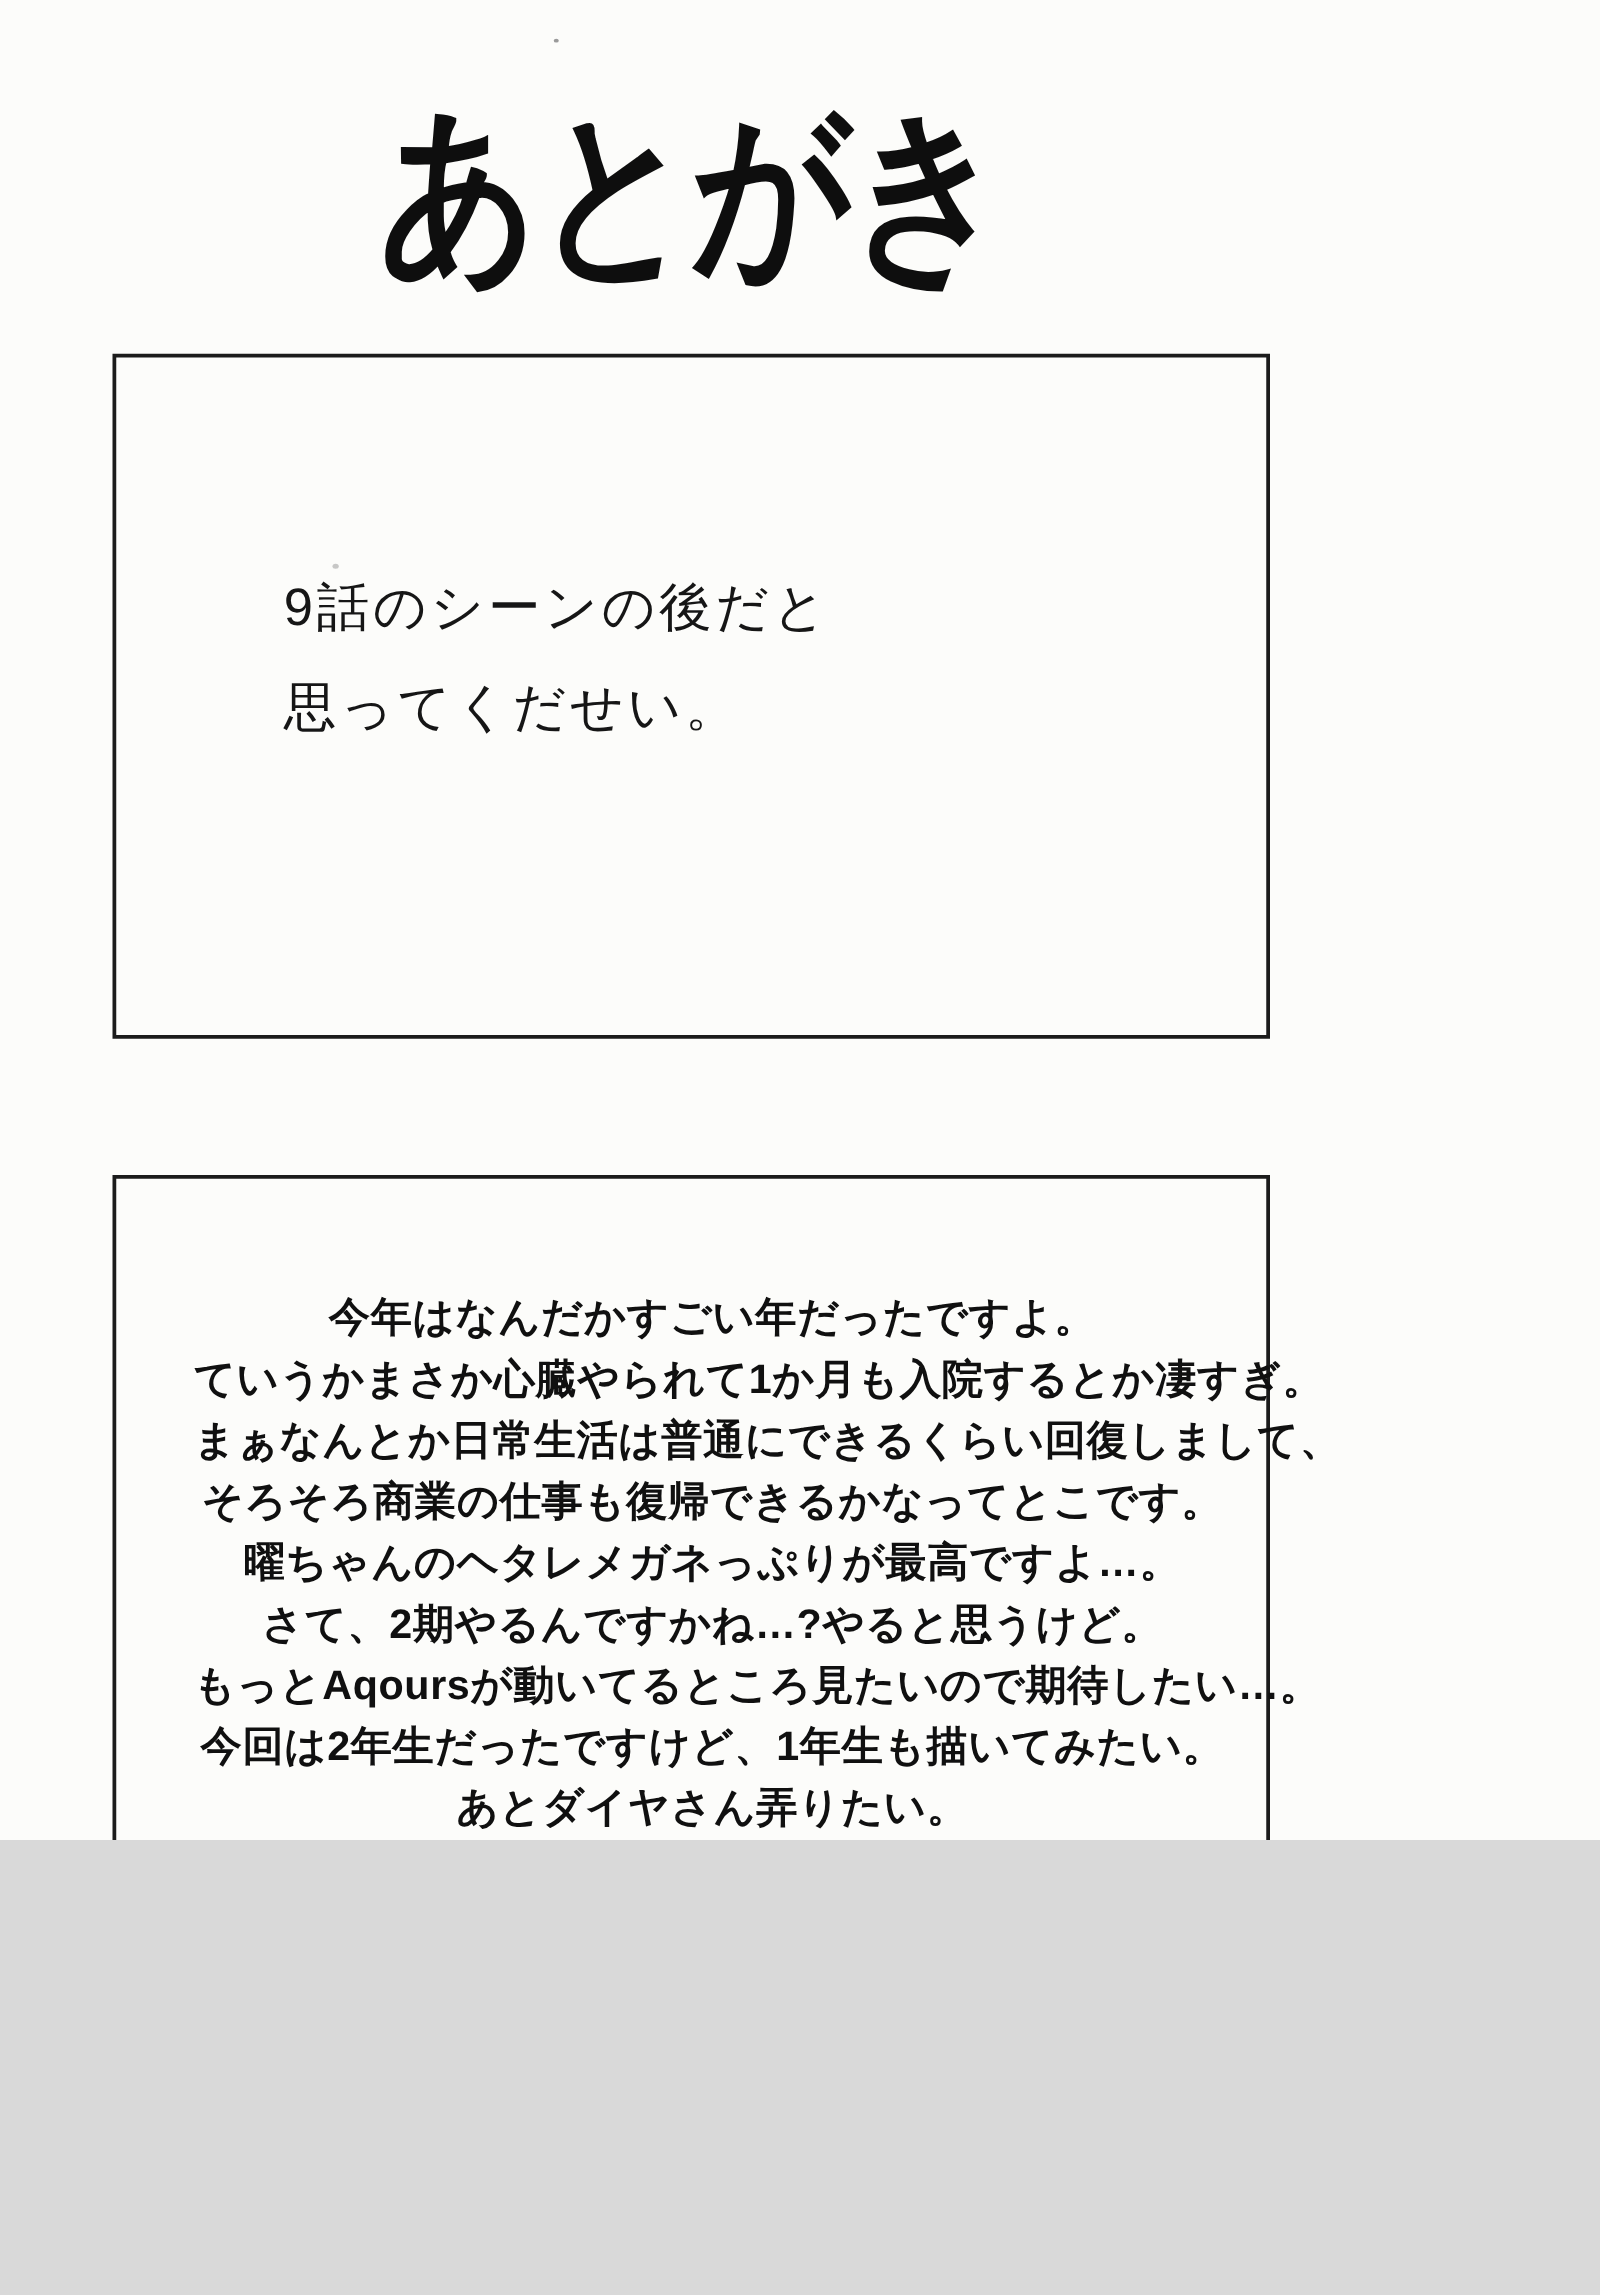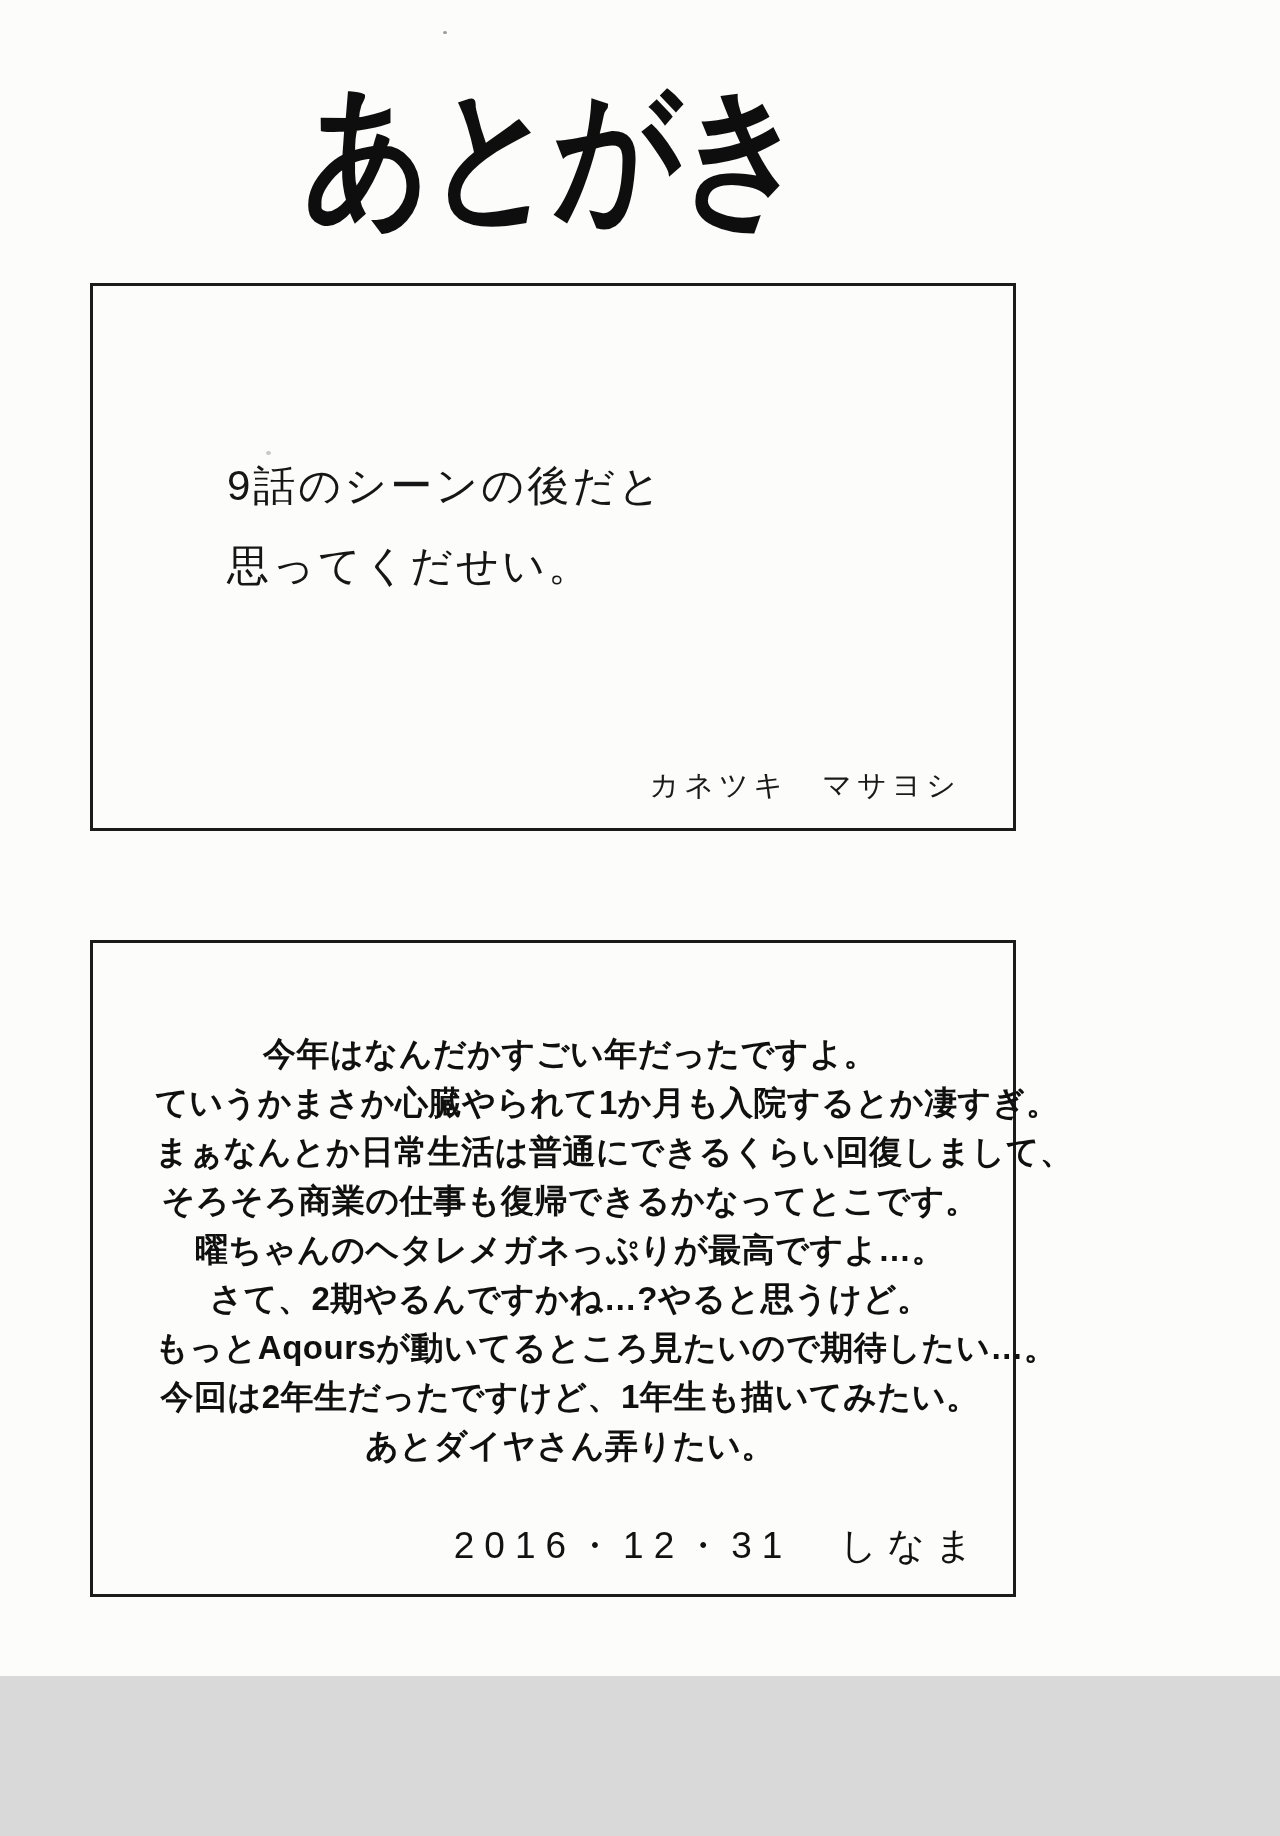--- a/index.html
+++ b/index.html
@@ -1,20 +1,20 @@
 <!DOCTYPE html>
 <html><head>
 <meta charset="utf-8">
 <style>
   * { margin: 0; padding: 0; box-sizing: border-box; }
   html, body { background: #d9d9d9; }
   .page {
     position: relative;
     width: 1280px;
-    height: 1676px;
+    height: 1472px;
     margin: 0 auto;
     background: #fcfcfa;
     color: #141414;
     font-family: "Liberation Sans", sans-serif;
     overflow: hidden;
   }
   .title {
     position: absolute;
     left: 90px;
     top: 56px;
@@ -107,21 +107,20 @@
 <div class="page">
 
   <h1 class="title">あとがき</h1>
 
   <div class="scan-speck speck-1"></div>
   <div class="scan-speck speck-2"></div>
 
   <div class="box note-box">
     <p class="note-line note-line-1">9話のシーンの後だと</p>
     <p class="note-line note-line-2">思ってくだせい。</p>
-    <p class="signature">カネツキ　マサヨシ</p>
   </div>
 
   <div class="box afterword-box">
     <div class="afterword-text">
       <p>今年はなんだかすごい年だったですよ。</p>
       <p>ていうかまさか心臓やられて1か月も入院するとか凄すぎ。</p>
       <p>まぁなんとか日常生活は普通にできるくらい回復しまして、</p>
       <p>そろそろ商業の仕事も復帰できるかなってとこです。</p>
       <p>曜ちゃんのヘタレメガネっぷりが最高ですよ…。</p>
       <p>さて、2期やるんですかね…?やると思うけど。</p>

